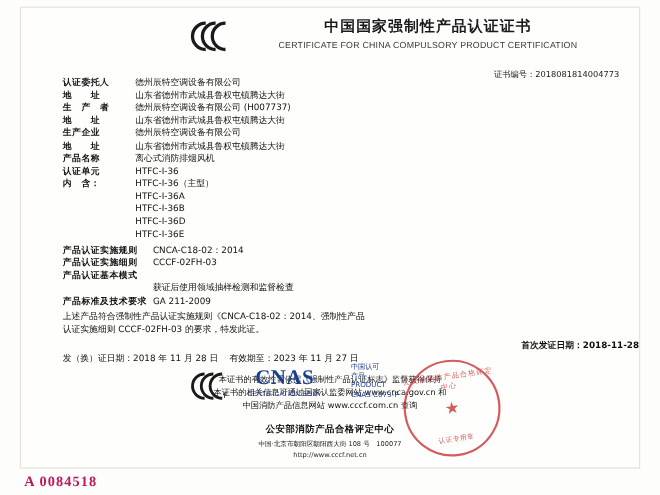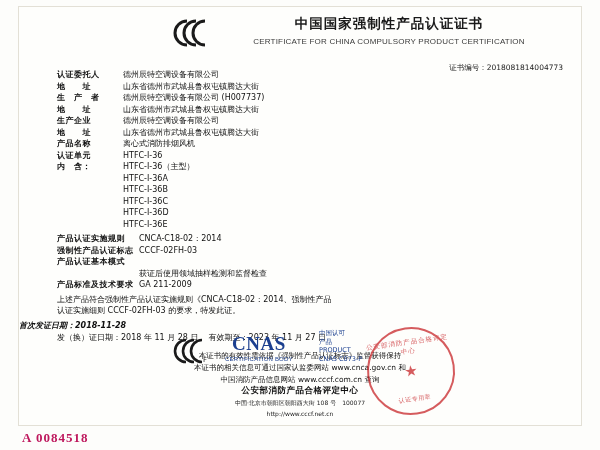--- a/index.html
+++ b/index.html
@@ -108,27 +108,26 @@
     white-space: nowrap;
   }
   .sub {
     padding-left: 104px;
     font-family: "DejaVu Sans", sans-serif;
     font-size: 8px;
     line-height: 11.5px;
     color: #101010;
   }
   .center-line {
-    text-align: left;
+    text-align: right;
     font-family: "DejaVu Sans", sans-serif;
     font-size: 8px;
     line-height: 12px;
     color: #101010;
     font-weight: bold;
-    font-style: italic;
   }
   .center-sm {
     text-align: center;
     font-family: "DejaVu Sans", sans-serif;
     font-size: 7.5px;
     line-height: 12px;
     color: #101010;
   }
   .gap2 { height: 3px; }
   .note-block { margin-top: 7px; }
@@ -317,32 +316,31 @@
         <div class="lbl">认证单元</div>
         <div class="val">HTFC-Ⅰ-36</div>
       </div>
 
       <div class="row">
         <div class="lbl">内　含：</div>
         <div class="val">HTFC-Ⅰ-36（主型）</div>
       </div>
       <div class="sub">HTFC-Ⅰ-36A</div>
       <div class="sub">HTFC-Ⅰ-36B</div>
-      <div class="sub">HTFC-Ⅰ-36C</div>
       <div class="sub">HTFC-Ⅰ-36D</div>
       <div class="sub">HTFC-Ⅰ-36E</div>
 
       <div class="gap2"></div>
 
       <div class="row">
         <div class="lbl wide">产品认证实施规则</div>
         <div class="val">CNCA-C18-02：2014</div>
       </div>
       <div class="row">
-        <div class="lbl wide">强制性产品认证标志</div>
+        <div class="lbl wide">产品认证实施细则</div>
         <div class="val">CCCF-02FH-03</div>
       </div>
       <div class="row">
         <div class="lbl wide">产品认证基本模式</div>
       </div>
       <div class="row">
         <div class="lbl wide"></div>
         <div class="val">获证后使用领域抽样检测和监督检查</div>
       </div>
       <div class="row">

